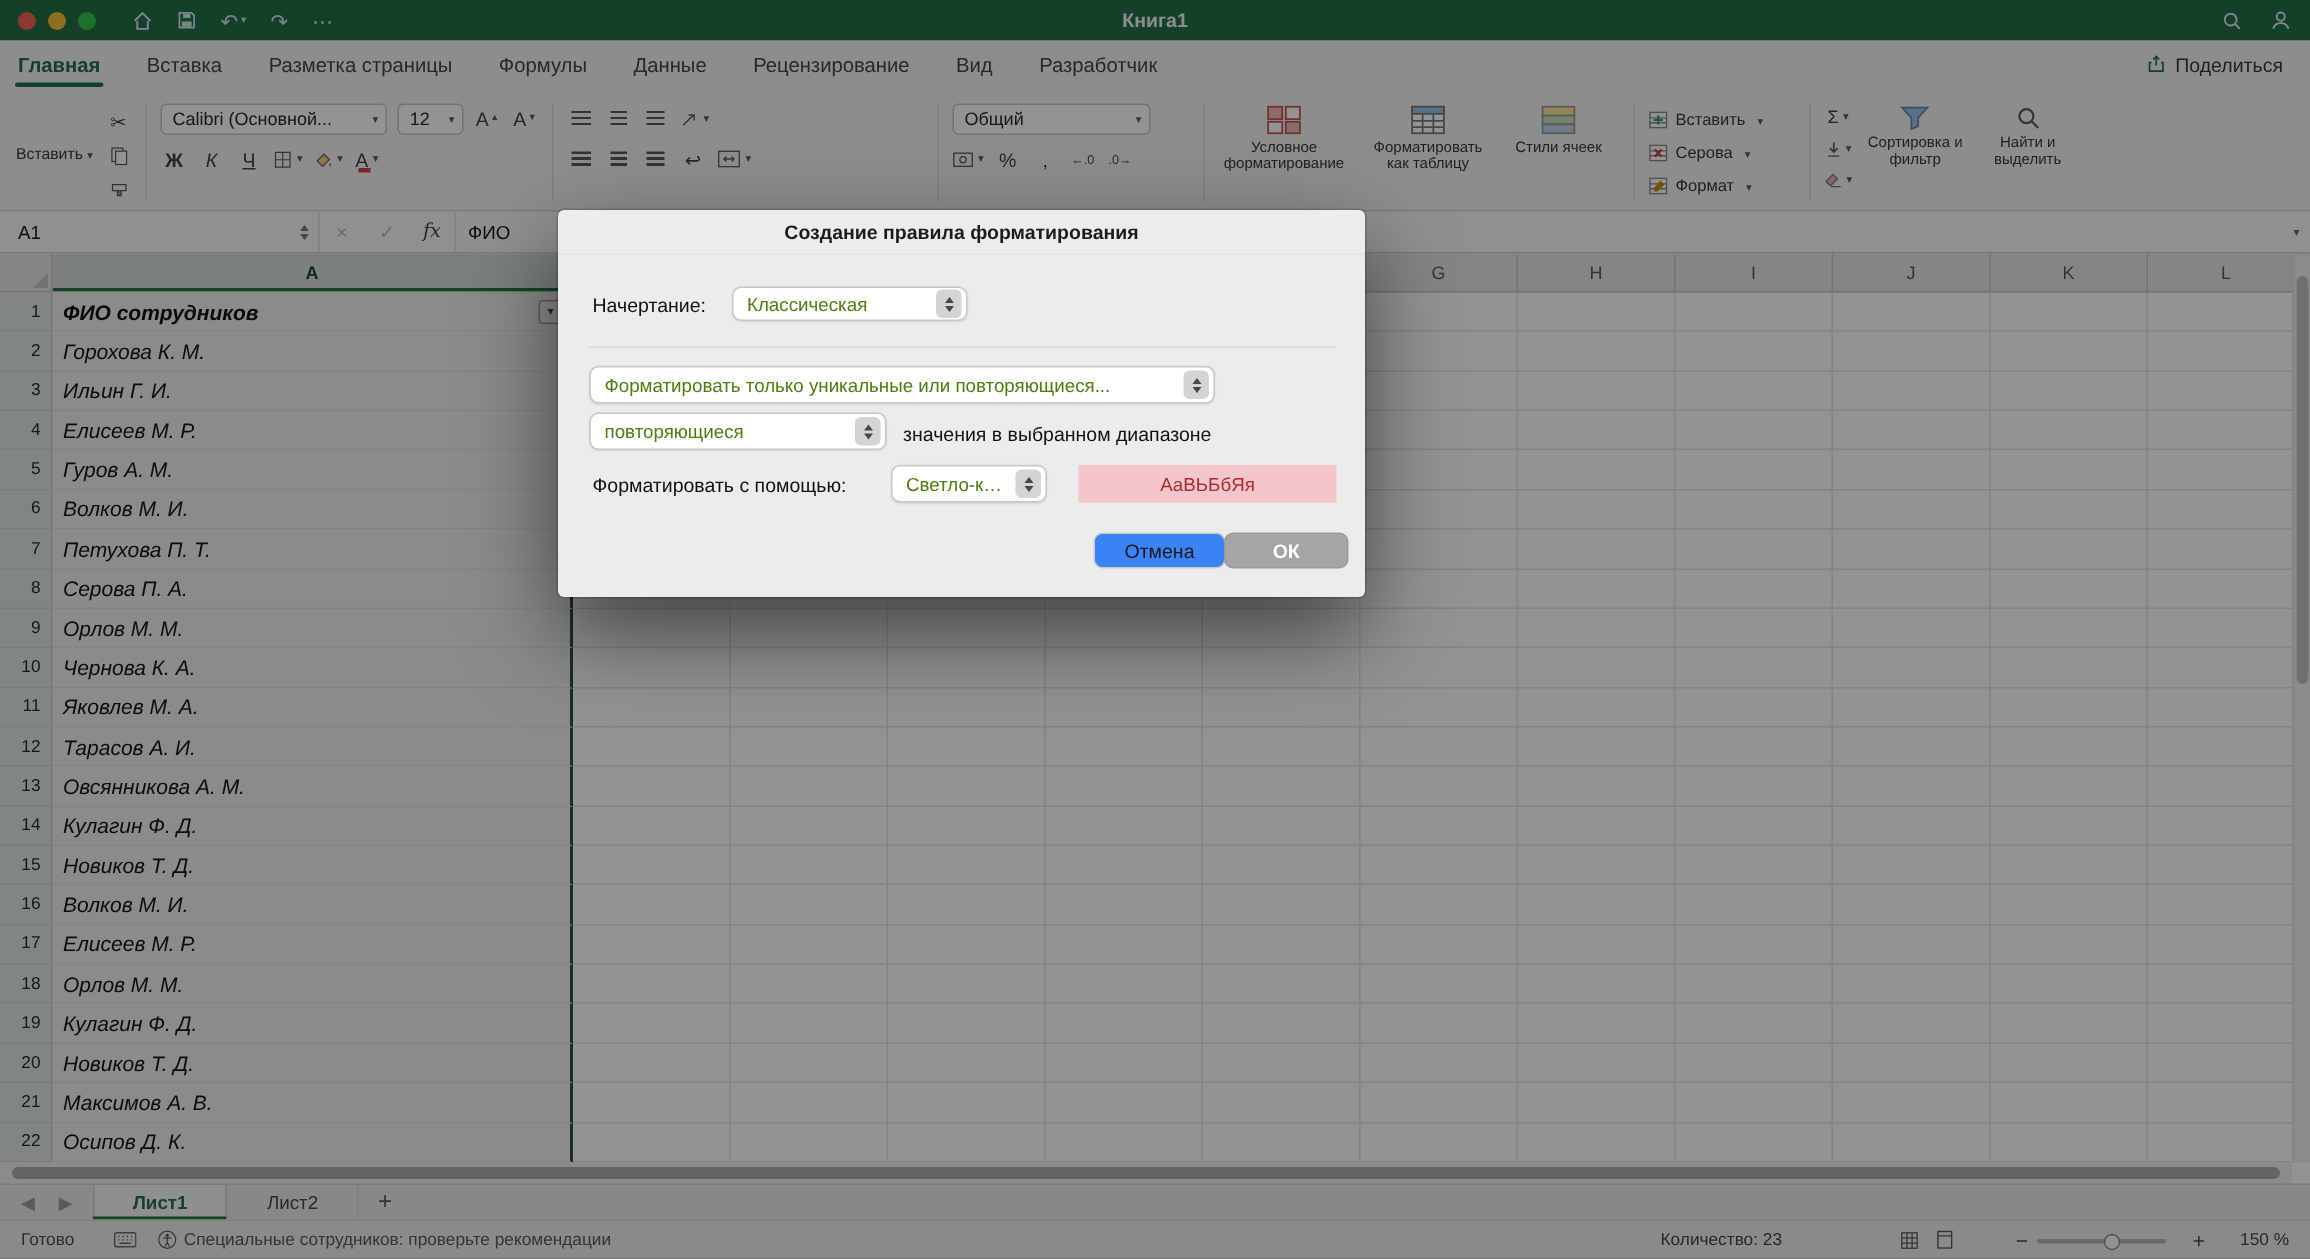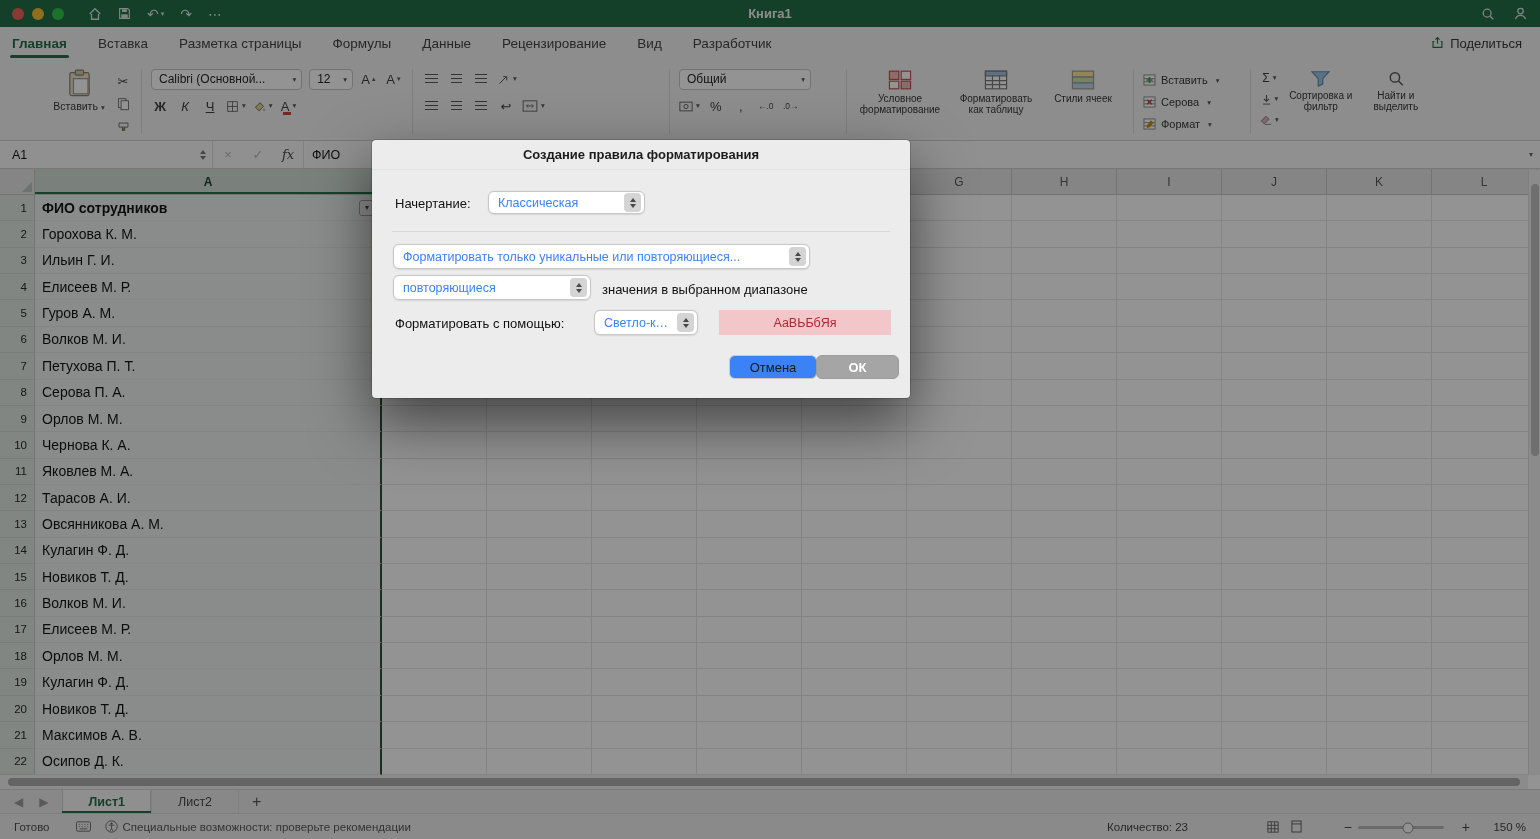--- a/index.html
+++ b/index.html
@@ -37,22 +37,22 @@
   .ell{white-space:nowrap;overflow:hidden;text-overflow:ellipsis;max-width:122px;}
   .chev{font-size:7.5px;color:#555;font-weight:400;font-style:normal;margin-left:3px;}
   .ric{min-width:18px;height:18px;display:inline-flex;align-items:center;justify-content:center;
        font-size:13px;color:#3c3c3c;line-height:1;position:relative;}
   .ric.b{font-weight:700}.ric.i{font-style:italic}.ric.u{text-decoration:underline}
   .ssup,.ssub{font-size:6px;margin-left:1px;color:#555;}
   .cbar{position:absolute;left:3px;right:7px;bottom:0;height:3px;background:#d03b3b;}
   .bars{width:13px;height:10px;background:repeating-linear-gradient(#555 0 1.5px,transparent 1.5px 4px);}
   .bars.c{width:11px}.bars.r{width:12px}
   .paste-wrap{display:flex;gap:8px;padding-top:2px;}
-  .paste-btn{display:flex;flex-direction:column;align-items:center;width:54px;gap:2px;background:none;border:none;
-             font-family:inherit;color:#333;font-size:10.5px;padding:2px 0 0;margin-left:44px;}
+  .paste-btn{display:flex;flex-direction:row;align-items:center;width:54px;gap:2px;background:none;border:none;
+             font-family:inherit;color:#333;font-size:10.5px;padding:2px 0 0;}
   .clip-mini{display:flex;flex-direction:column;gap:5px;padding-top:5px;}
   .style-btn{display:flex;flex-direction:column;align-items:center;gap:3px;width:88px;padding-top:3px;
              font-size:10px;color:#333;text-align:center;line-height:11px;}
   .cells-g{gap:2px;padding-top:5px;}
   .cellrow{display:flex;align-items:center;gap:5px;font-size:11px;height:20px;color:#333;}
   .edit-wrap{display:flex;gap:10px;padding-top:2px;}
   .edit-mini{display:flex;flex-direction:column;gap:3px;padding-top:2px;}
   .edit-mini .ric{font-size:12px;}
   .micro{font-size:8.5px;color:#444;letter-spacing:0;}
   
@@ -77,21 +77,21 @@
   .colh.first{width:347px;}
   .colh.sel{background:#d2ddd5;color:#103d27;font-weight:600;box-shadow:inset 0 -2px 0 #1e7145;}
   #grid-rows{display:flex;flex-direction:column;height:580px;}
   .grow{flex:1;display:flex;min-height:0;}
   .rowh{width:35px;flex:none;background:#dfe8e2;border-right:1px solid #c0cac4;border-bottom:1px solid #cdd6d0;
         display:flex;align-items:center;justify-content:flex-end;padding-right:7px;font-size:11.5px;color:#222;}
   .cell{width:105px;flex:none;border-right:1px solid #e4e4e4;border-bottom:1px solid #e4e4e4;}
   .acell{width:347px;background:#eef2ef;border-right:2px solid #274d37;display:flex;align-items:center;
          padding-left:7px;font-size:14px;color:#0e0e0e;position:relative;overflow:hidden;}
   .acell.hdr .ctext{font-weight:700;}
-  .ctext{white-space:nowrap;}
+  .ctext{white-space:nowrap;font-style:italic;}
   .afilter{position:absolute;right:5px;top:50%;transform:translateY(-50%);width:16px;height:16px;
            border:1px solid #9f9f9f;border-radius:3px;background:#f4f4f4;color:#444;font-size:8px;
            display:flex;align-items:center;justify-content:center;}
   
   .vscroll{position:absolute;top:170px;right:0;width:12px;height:605px;background:#f1f1f1;border-left:1px solid #ddd;z-index:2;}
   .vthumb{position:absolute;left:1.5px;width:8px;top:14px;height:272px;background:#bfbfbf;border-radius:5px;}
   .hscroll{position:absolute;left:0;right:12px;top:775px;height:14px;background:#f1f1f1;z-index:1;}
   .hthumb{position:absolute;left:8px;right:8px;top:3px;height:8px;background:#ababab;border-radius:4px;}
   
   .stabs{position:absolute;top:789px;left:0;right:0;height:24px;background:#ebebeb;border-top:1px solid #d6d6d6;
@@ -120,21 +120,21 @@
   .dialog{position:absolute;left:372px;top:140px;width:538px;height:258px;background:#ececec;border-radius:4px;
           box-shadow:0 0 0 1px rgba(0,0,0,.16), 0 24px 60px rgba(0,0,0,.55);z-index:60;font-size:13px;color:#111;}
   .dlg-title{position:absolute;top:0;left:0;right:0;height:30px;display:flex;align-items:center;justify-content:center;
              font-size:13px;font-weight:700;color:#1c1c1c;border-bottom:1px solid #e2e2e2;border-radius:10px 10px 0 0;}
   .dlg-label{position:absolute;font-size:13px;color:#111;}
   .lbl-style{left:23px;top:56px;}
   .lbl-suffix{left:230px;top:142px;}
   .lbl-format{left:23px;top:176px;}
   .dlg-divider{position:absolute;left:20px;right:20px;top:91px;border-top:1px solid #d8d8d8;}
   .dsel{position:absolute;background:#fff;border:1px solid #c7c7c7;border-radius:6px;display:flex;align-items:center;
-        padding:0 3px 0 9px;font-size:12.5px;color:#3b82f6;box-shadow:0 0.5px 1.5px rgba(0,0,0,.10);}
+        padding:0 3px 0 9px;font-size:12.5px;color:#4d7c0f;box-shadow:0 0.5px 1.5px rgba(0,0,0,.10);}
   .sel-style{left:116px;top:51px;width:157px;height:23px;}
   .sel-rule{left:21px;top:104px;width:417px;height:25px;}
   .sel-scope{left:21px;top:135px;width:198px;height:25px;}
   .sel-format{left:222px;top:170px;width:104px;height:25px;}
   .dsel-text{flex:1;white-space:nowrap;overflow:hidden;text-overflow:ellipsis;}
   .stepper{margin-left:6px;width:17px;height:19px;border-radius:4px;background:#d4d4d4;flex:none;
            display:flex;flex-direction:column;align-items:center;justify-content:center;gap:2px;}
   .stepper i{display:block;width:0;height:0;border-left:3.5px solid transparent;border-right:3.5px solid transparent;}
   .stepper .up{border-bottom:4.5px solid #474747;}
   .stepper .dn{border-top:4.5px solid #474747;}
@@ -867,21 +867,21 @@
           <rect x="0.5" y="0.5" width="15" height="10" rx="1.5" fill="none" stroke="currentColor"></rect>
           <path d="M3 3.2h1M6 3.2h1M9 3.2h1M12 3.2h1M3 5.6h1M6 5.6h1M9 5.6h1M12 5.6h1M4 8h8" stroke="currentColor"></path>
         </svg>
     </span>
     <span class="sb-acc">
       <svg width="13" height="13" viewBox="0 0 16 16">
           <circle cx="8" cy="8" r="7" fill="none" stroke="currentColor"></circle>
           <circle cx="8" cy="4.4" r="1.3" fill="currentColor"></circle>
           <path d="M4.6 6.4h6.8M8 6.8v3.4M8 10.2 6.2 13.6M8 10.2l1.8 3.4" stroke="currentColor" fill="none"></path>
         </svg>
-      <span class="sb-acc-text">Специальные возможности: проверьте рекомендации</span>
+      <span class="sb-acc-text">Специальные сотрудников: проверьте рекомендации</span>
     </span>
     <span class="sb-count">Количество: 23</span>
     <span class="sb-views">
       <span>
         <svg width="12" height="12" viewBox="0 0 14 14">
             <rect x="1" y="1" width="12" height="12" fill="none" stroke="currentColor"></rect>
             <path d="M1 5h12M1 9h12M5 1v12M9 1v12" stroke="currentColor"></path>
           </svg>
       </span>
       <span>

